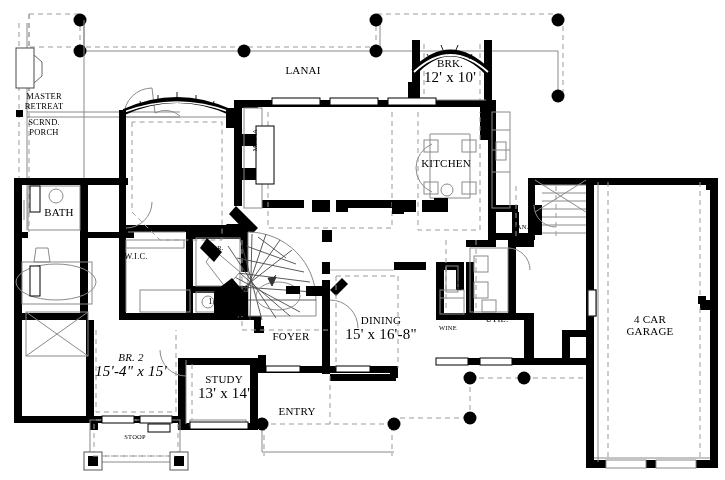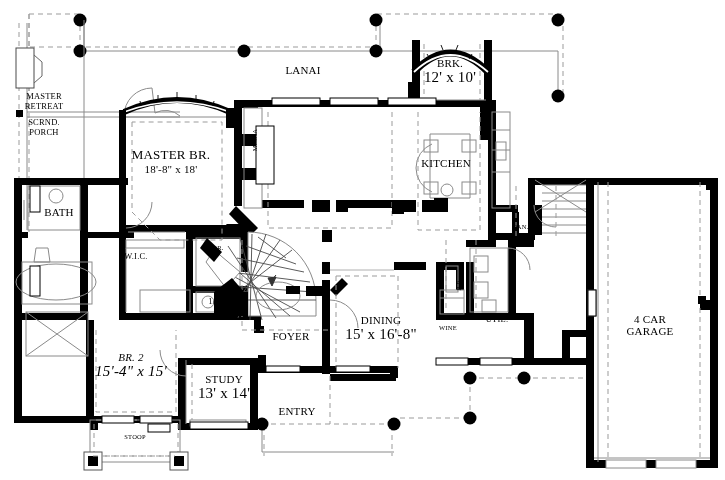--- a/index.html
+++ b/index.html
@@ -406,24 +406,20 @@
 
   <div class="room-label lbl-md" style="left:303px;top:70px;transform:translate(-50%,-50%);">
     <span class="nm">LANAI</span>
   </div>
 
   <div class="room-label lbl-md" style="left:450px;top:72px;transform:translate(-50%,-50%);">
     <span class="nm">BRK.</span>
     <span class="dim">12' x 10'</span>
   </div>
 
-  <div class="room-label lbl-lg" style="left:171px;top:161px;transform:translate(-50%,-50%);">
-    <span class="nm">MASTER BR.</span>
-    <span class="dim">18'-8" x 18'</span>
-  </div>
 
 
   <div class="room-label lbl-xs vert v-cw" style="left:255px;top:140px;transform:translate(-50%,-50%) rotate(-90deg);">
     <span class="nm">MEDIA</span>
   </div>
 
   <div class="room-label lbl-md" style="left:446px;top:163px;transform:translate(-50%,-50%);">
     <span class="nm">KITCHEN</span>
   </div>
 

